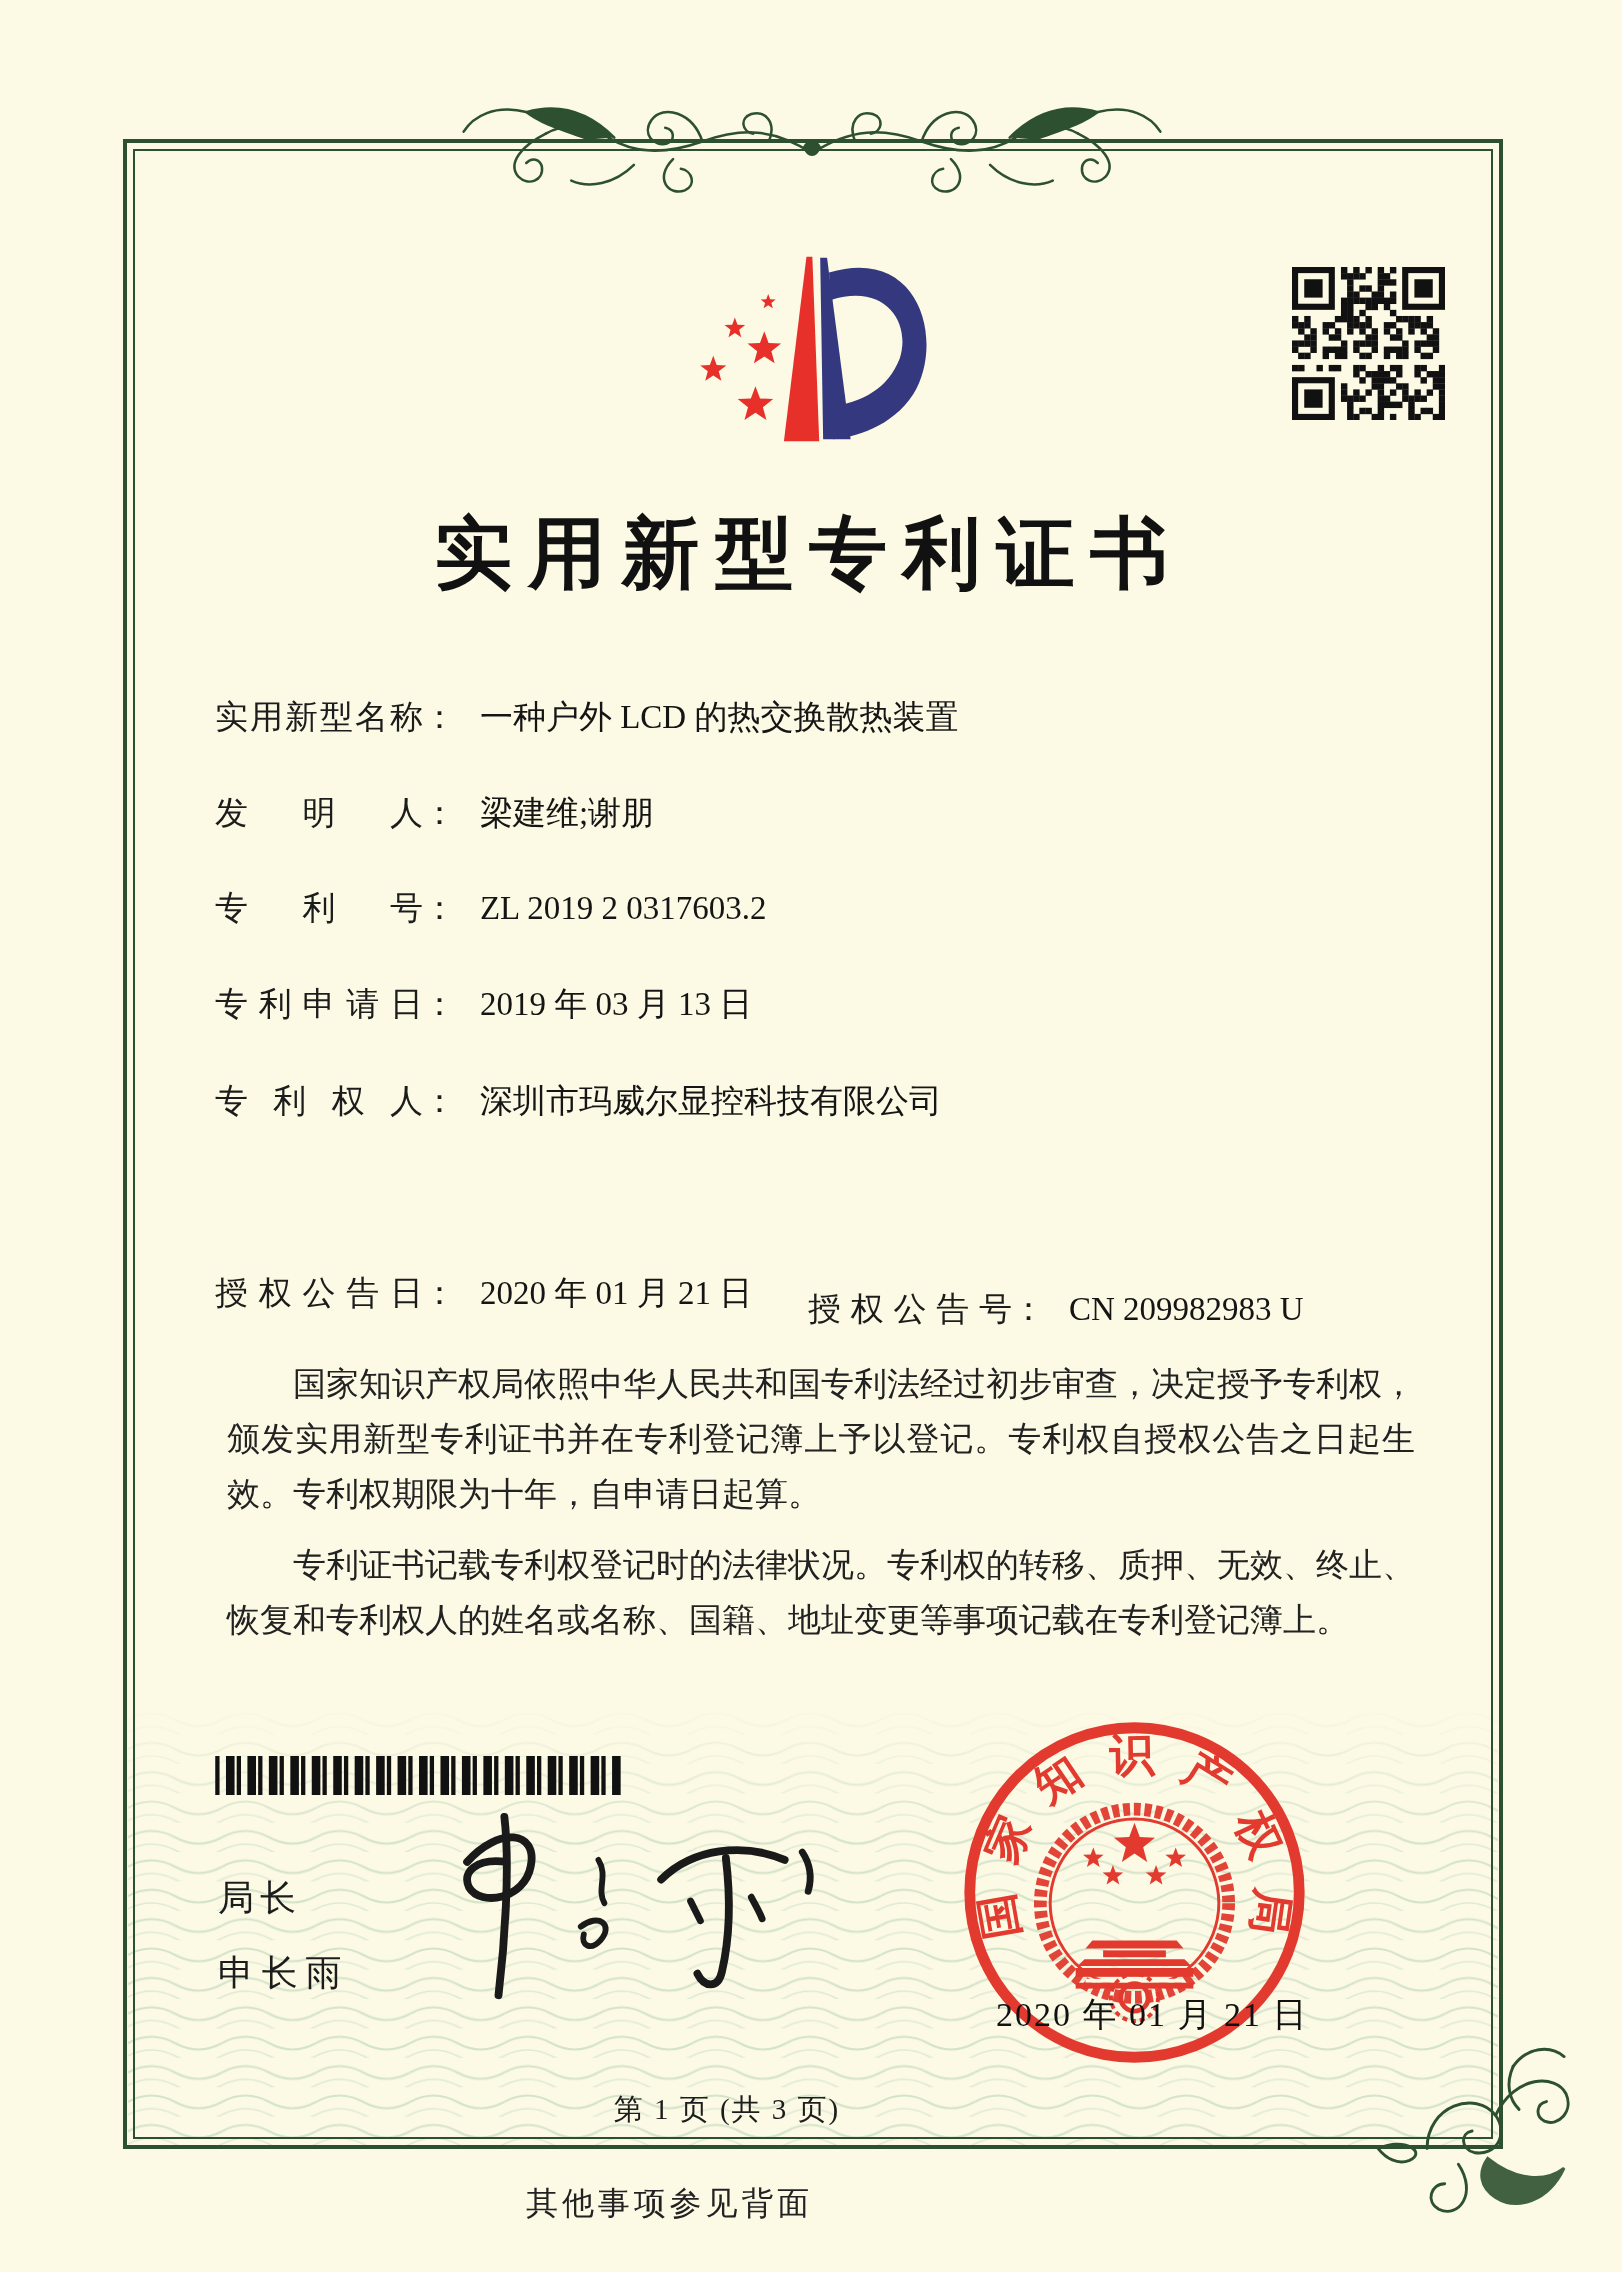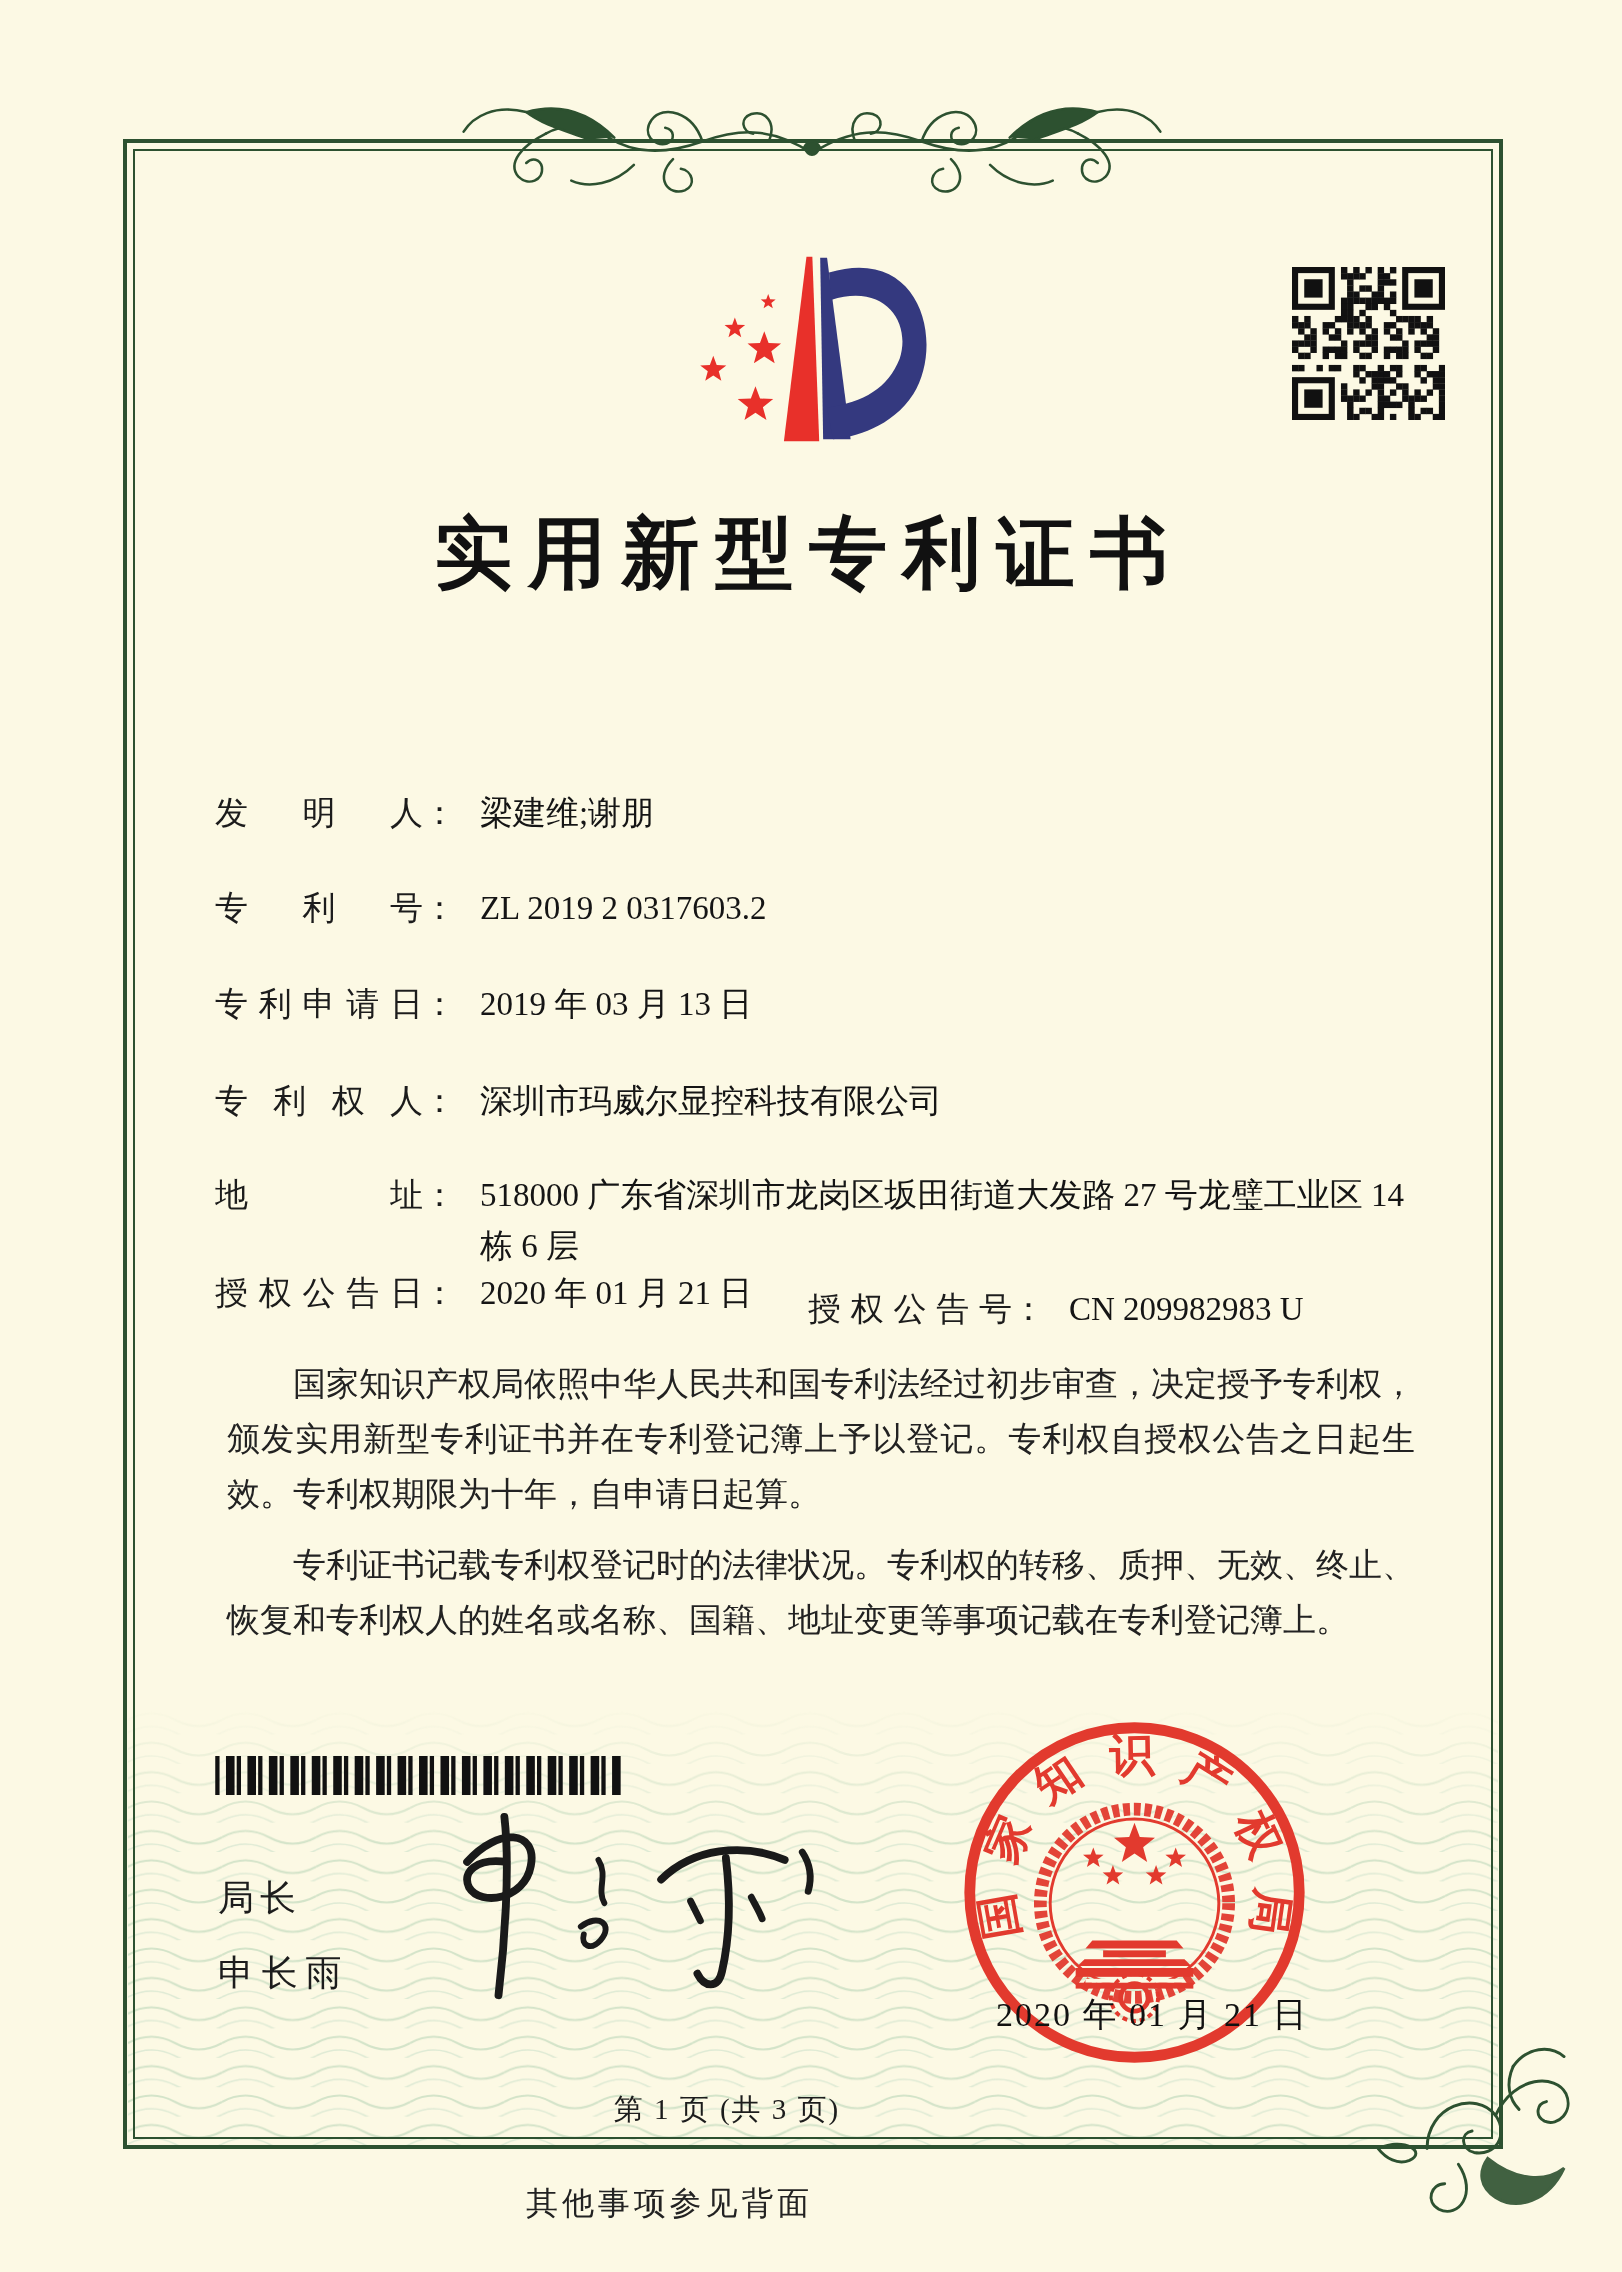--- a/index.html
+++ b/index.html
@@ -343,39 +343,39 @@
         <rect x="118.56" y="6.24" width="31.200000000000003" height="31.200000000000003" fill="#fcf9e4"></rect>
         <rect x="124.80000000000001" y="12.48" width="18.72" height="18.72"></rect>
         <rect x="0" y="112.32000000000001" width="43.68" height="43.68"></rect>
         <rect x="6.24" y="118.56" width="31.200000000000003" height="31.200000000000003" fill="#fcf9e4"></rect>
         <rect x="12.48" y="124.80000000000001" width="18.72" height="18.72"></rect>
       </g>
   </svg>
 
   <div class="abs title">实用新型专利证书</div>
 
+  <div class="abs frow" style="top:692px">
+    <span class="flabel">实用新型名称</span><span class="fcolon">：</span>
+    <span class="fvalue">一种户外 LCD 的热交换散热装置</span>
+  </div>
   <div class="abs frow" style="top:788px">
     <span class="flabel">发明人</span><span class="fcolon">：</span>
     <span class="fvalue">梁建维;谢朋</span>
   </div>
   <div class="abs frow" style="top:883px">
     <span class="flabel">专利号</span><span class="fcolon">：</span>
     <span class="fvalue">ZL 2019 2 0317603.2</span>
   </div>
   <div class="abs frow" style="top:979px">
     <span class="flabel">专利申请日</span><span class="fcolon">：</span>
     <span class="fvalue">2019 年 03 月 13 日</span>
   </div>
   <div class="abs frow" style="top:1076px">
     <span class="flabel">专利权人</span><span class="fcolon">：</span>
     <span class="fvalue">深圳市玛威尔显控科技有限公司</span>
-  </div>
-  <div class="abs frow" style="top:1170px">
-    <span class="flabel">地址</span><span class="fcolon">：</span>
-    <span class="fvalue wrap">518000 广东省深圳市龙岗区坂田街道大发路 27 号龙璧工业区 14 栋 6 层</span>
   </div>
   <div class="abs frow" style="top:1268px;width:1245px">
     <span class="flabel">授权公告日</span><span class="fcolon">：</span>
     <span class="fvalue">2020 年 01 月 21 日</span>
     <span class="grant-col2">
       <span class="flabel" style="width:204px">授权公告号</span><span class="fcolon">：</span>
       <span class="fvalue">CN 209982983 U</span>
     </span>
   </div>
 

